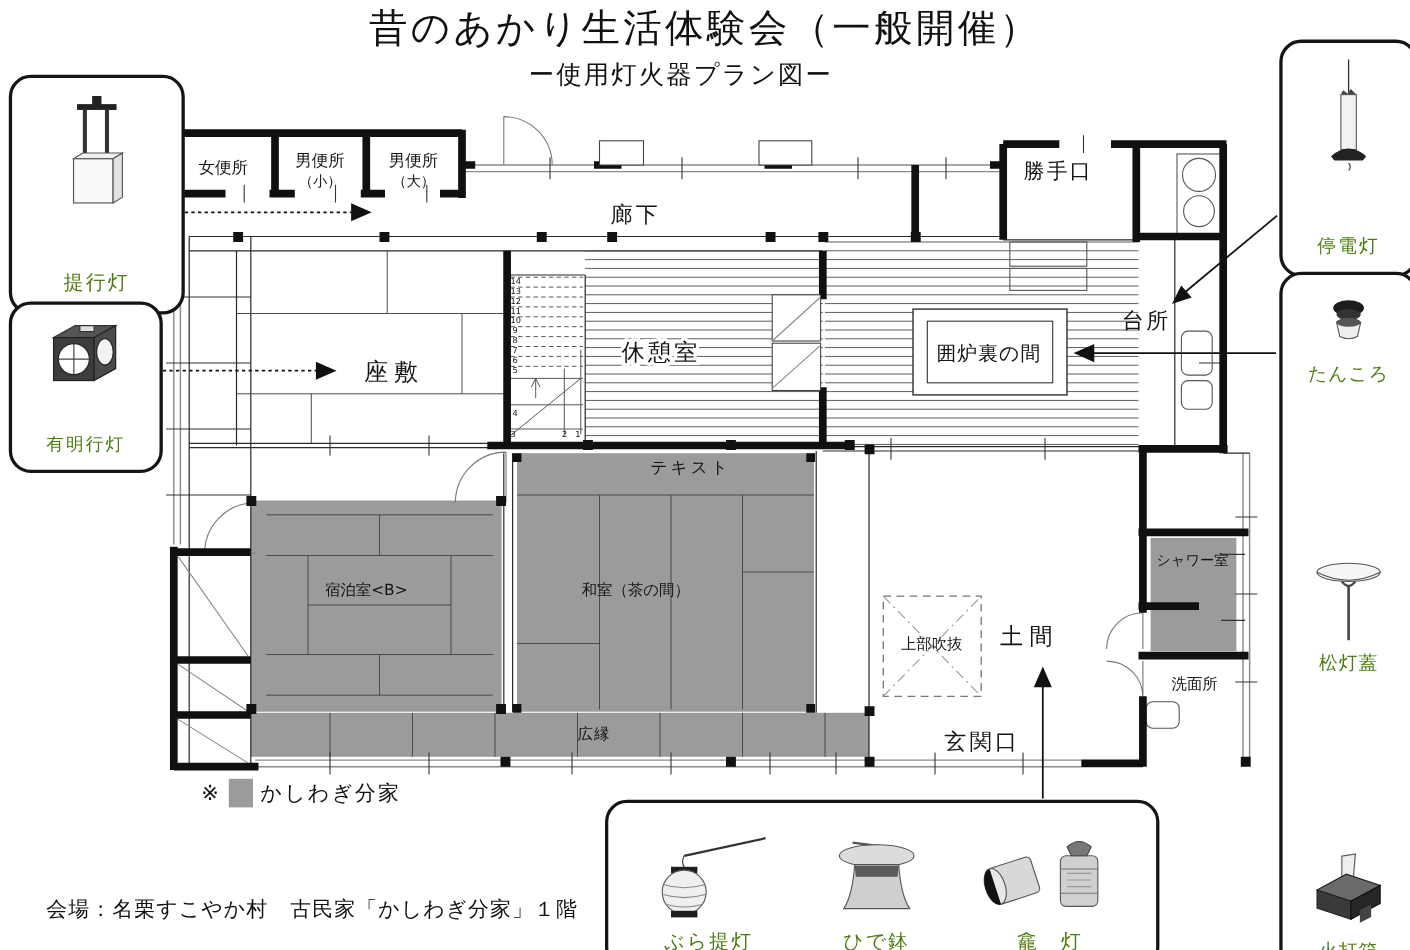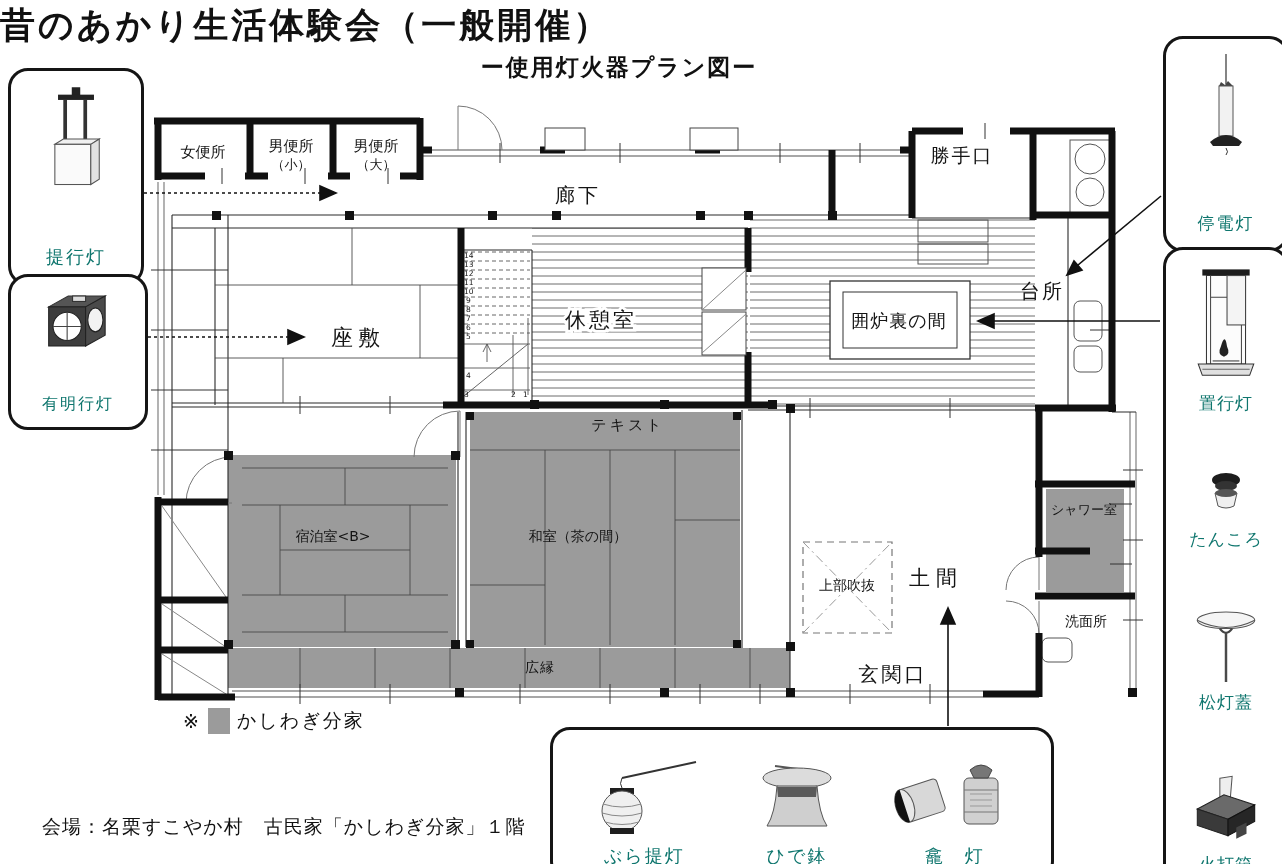--- a/index.html
+++ b/index.html
@@ -1,25 +1,25 @@
 <!DOCTYPE html>
 <html><head>
 <meta charset="utf-8">
 <style>
   html,body{margin:0;padding:0;background:#fff;}
   #stage{position:relative;width:1282px;height:864px;background:#fff;overflow:hidden;
          font-family:"DejaVu Sans",sans-serif;color:#111;}
-  .title{position:absolute;top:2px;left:0;right:0;text-align:left;
-         font-size:35px;font-weight:700;letter-spacing:3px;}
+  .title{position:absolute;top:2px;left:0;right:0;text-align:center;
+         font-size:35px;font-weight:400;letter-spacing:3px;}
   .subtitle{position:absolute;top:52px;left:0;right:44px;text-align:center;
-         font-size:23px;font-weight:700;letter-spacing:2px;}
+         font-size:23px;font-weight:400;letter-spacing:2px;}
   .lampbox{position:absolute;border:3px solid #151515;border-radius:20px;background:#fff;
          display:flex;flex-direction:column;align-items:center;}
-  .lampbox .lbl{font-size:18px;letter-spacing:2px;color:#0f766e;}
-  #box-sage{left:8px;top:68px;width:122px;height:186px;justify-content:space-between;padding:12px 4px 14px;}
+  .lampbox .lbl{font-size:18px;letter-spacing:2px;color:#4d7c0f;}
+  #box-sage{left:8px;top:68px;width:122px;height:186px;justify-content:space-between;padding:12px 16px 14px;}
   #box-ariake{left:8px;top:274px;width:126px;height:128px;justify-content:space-between;padding:10px 4px 12px;}
   #box-teiden{left:1163px;top:36px;width:112px;height:186px;justify-content:space-between;padding:10px 4px 14px;}
   #box-tall{left:1163px;top:247px;width:112px;height:610px;justify-content:space-between;padding:16px 4px 18px;}
   #box-tall .item{display:flex;flex-direction:column;align-items:center;}
   #box-tall .lbl{font-size:17px;letter-spacing:1px;margin-top:4px;}
   #box-bottom{left:550px;top:727px;width:478px;height:130px;flex-direction:row;
          justify-content:space-around;align-items:flex-end;padding:8px 10px 10px;}
   #box-bottom .item{display:flex;flex-direction:column;align-items:center;}
   #box-bottom .lbl{font-size:18px;letter-spacing:2px;margin-top:2px;}
   .legend{position:absolute;left:183px;top:708px;display:flex;align-items:center;
@@ -235,33 +235,20 @@
       <path d="M28 34 L30 30 L34 33 L37 29 L42 34 Z" fill="#444"></path>
       <rect x="28" y="34" width="14" height="50" fill="#f2f2f2" stroke="#555"></rect>
       <path d="M19 90 Q35 76 51 90 L48 94 H22 Z" fill="#222"></path>
       <path d="M35 96 q3 4 0 7" stroke="#333" fill="none"></path>
     </svg>
     <div class="lbl" style="font-size:17px">停電灯</div>
   </div>
 
   <div class="lampbox" id="box-tall">
     <div class="item">
-      <svg width="72" height="122" viewBox="0 0 70 118">
-        <rect x="12" y="3" width="46" height="6" fill="#1c1c1c"></rect>
-        <polygon points="16,9 54,9 54,95 16,95" fill="#fcfcfc" stroke="#333"></polygon>
-        <rect x="36" y="9" width="18" height="48" fill="#f4f4f4" stroke="#444"></rect>
-        <path d="M20 30 H36 M20 9 V95 M50 57 V95" stroke="#444" fill="none"></path>
-        <path d="M30 78 q4 -14 6 0 q4 8 -3 10 q-7 -2 -3 -10" fill="#222"></path>
-        <line x1="22" y1="92" x2="48" y2="92" stroke="#333"></line>
-        <polygon points="8,95 62,95 58,106 12,106" fill="#e0e0e0" stroke="#333"></polygon>
-        <path d="M12 100 H58" stroke="#666" fill="none"></path>
-      </svg>
-      <div class="lbl">置行灯</div>
-    </div>
-    <div class="item">
       <svg width="66" height="58" viewBox="0 0 66 58">
         <ellipse cx="33" cy="14" rx="14" ry="7" fill="#1d1d1d"></ellipse>
         <ellipse cx="33" cy="20" rx="11" ry="5" fill="#333"></ellipse>
         <path d="M22 27 H44 L41 40 Q33 44 25 40 Z" fill="#efefef" stroke="#555"></path>
         <ellipse cx="33" cy="27" rx="11" ry="4" fill="#555"></ellipse>
       </svg>
       <div class="lbl">たんころ</div>
     </div>
     <div class="item">
       <svg width="72" height="84" viewBox="0 0 70 80">

